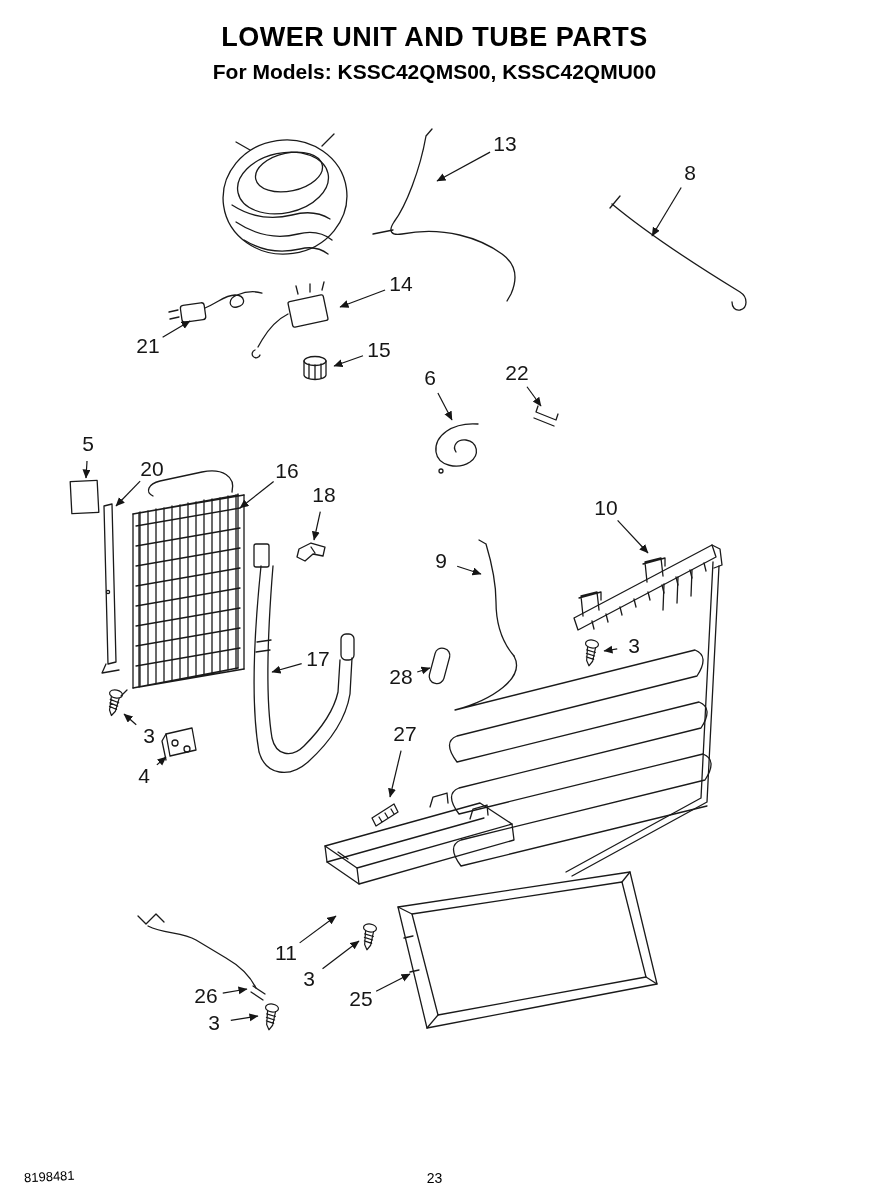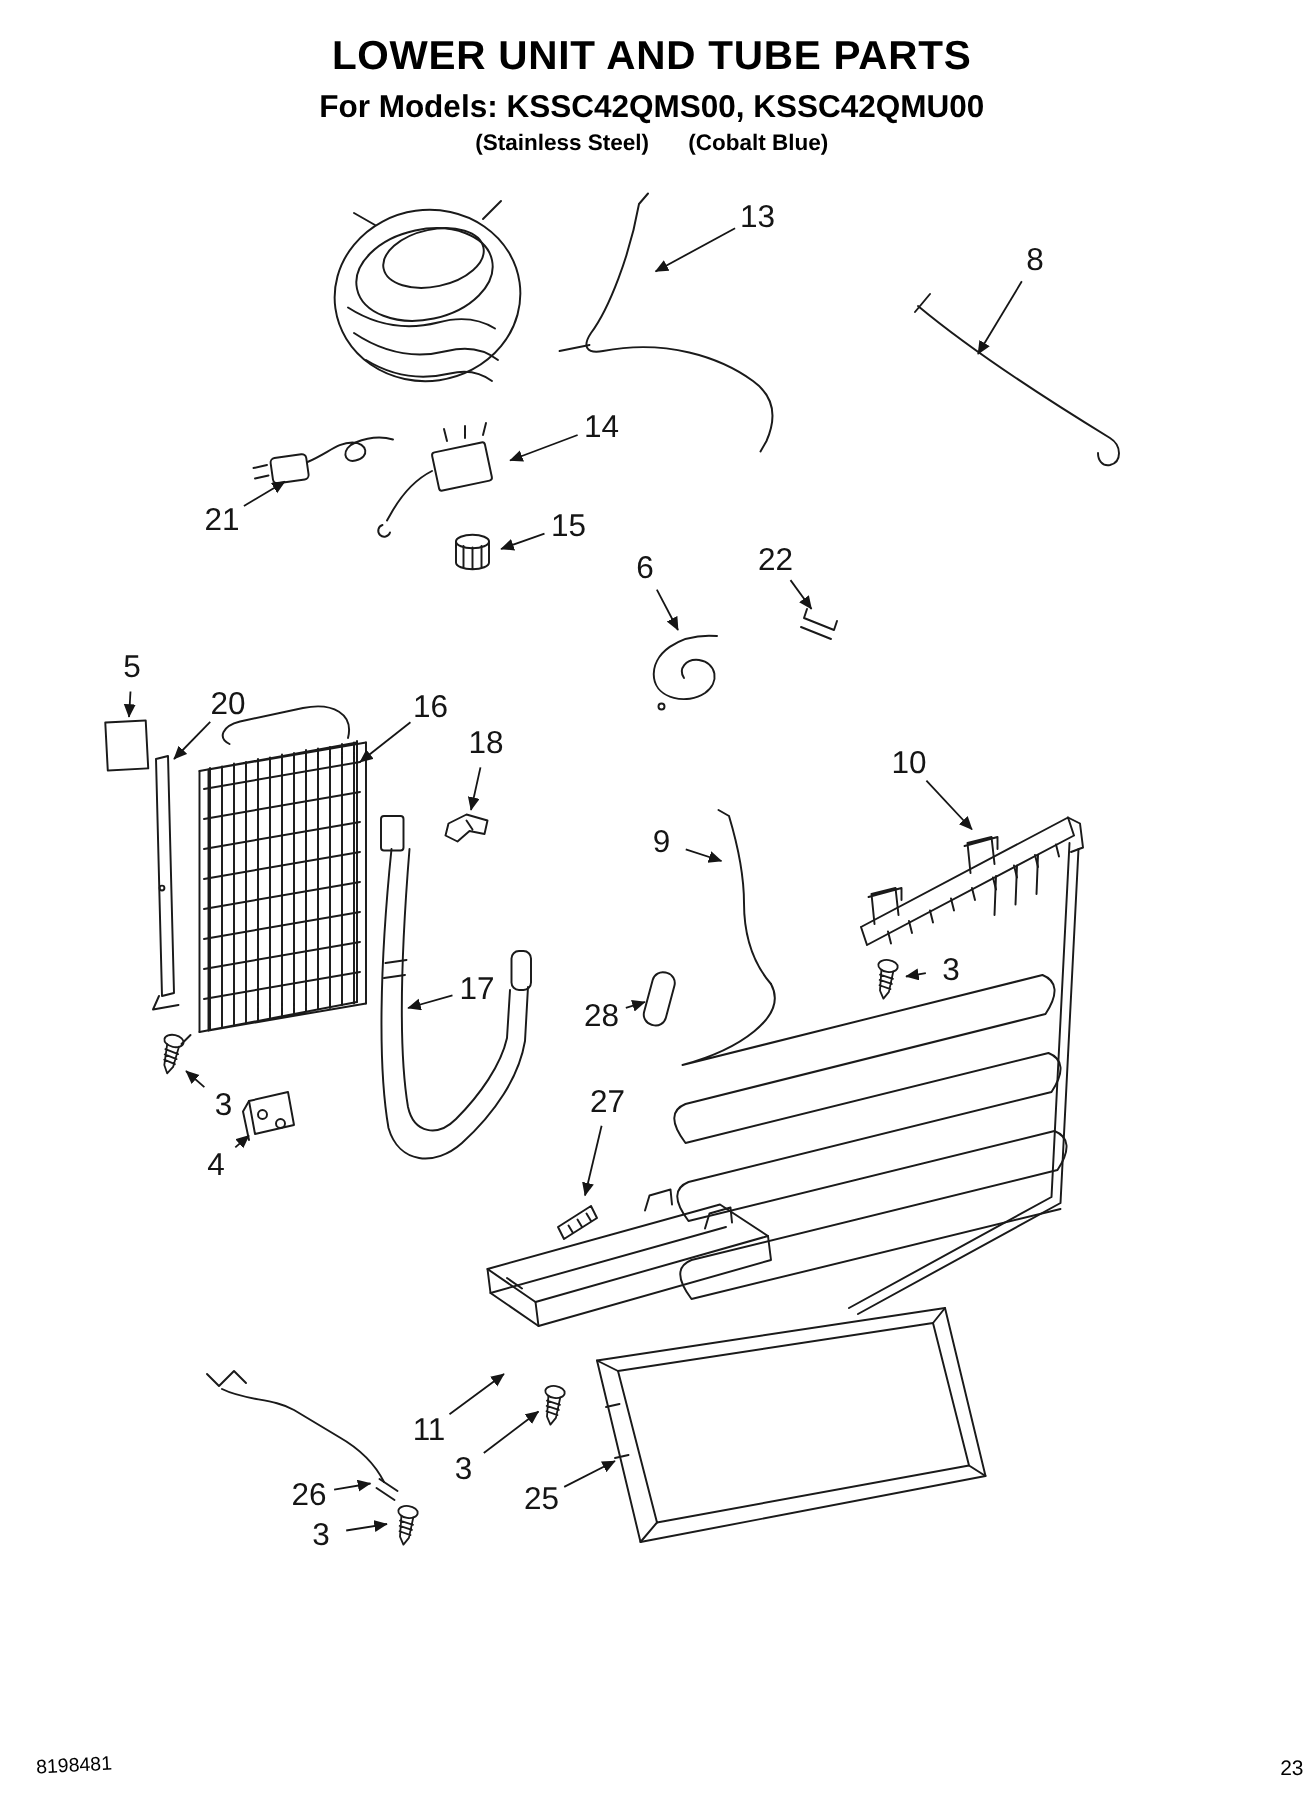--- a/index.html
+++ b/index.html
@@ -7,34 +7,30 @@
   .page{position:relative;width:869px;height:1200px;background:#fff;overflow:hidden;margin:0 auto}
   .titles{position:absolute;top:22px;left:0;width:100%;text-align:center}
   .titles h1{margin:0;font-size:27px;font-weight:bold;letter-spacing:.5px;font-family:"Liberation Sans",sans-serif}
   .sub1{font-size:21px;font-weight:bold;margin-top:7px}
   .sub2{font-size:15px;font-weight:bold;margin-top:3px}
   .sub2 span + span{margin-left:22px}
   #diagram{position:absolute;top:0;left:0;width:869px;height:1200px}
   .callout-label{font-family:"Liberation Sans",sans-serif;font-size:21px;fill:#151515;text-anchor:middle}
   .callout-arrow{stroke:#151515;stroke-width:1.2;fill:none}
   .footer-left{position:absolute;left:24px;bottom:16px;font-size:13px;transform:rotate(-3deg)}
-  .footer-center{position:absolute;left:0;right:0;bottom:14px;text-align:right;font-size:14px}
+  .footer-center{position:absolute;left:0;right:0;bottom:14px;text-align:center;font-size:14px}
 </style>
 </head>
 <body>
 
 <div class="page">
 
   <header class="titles">
     <h1>LOWER UNIT AND TUBE PARTS</h1>
     <div class="sub1">For Models: KSSC42QMS00, KSSC42QMU00</div>
-    <div class="sub2">
-      <span>(Stainless Steel)</span>
-      <span>(Cobalt Blue)</span>
-    </div>
   </header>
 
   <svg id="diagram" viewBox="0 0 869 1200">
     <defs>
       <marker id="arrowhead" markerWidth="10" markerHeight="9" refX="8.5" refY="4" orient="auto" markerUnits="userSpaceOnUse">
         <path d="M0,0 L9,4 L0,8 Z" fill="#151515"></path>
       </marker>
       <g id="screw" stroke="#1a1a1a" fill="none" stroke-width="1.2">
         <ellipse cx="0" cy="0" rx="6.5" ry="4"></ellipse>
         <path d="M-4,3 L-3,17 M4,3 L3,17 M-3,17 L0,22 L3,17 M-4.5,6.5 L4.5,8 M-4.2,10 L4.2,11.5 M-3.8,13.5 L3.8,15"></path>

